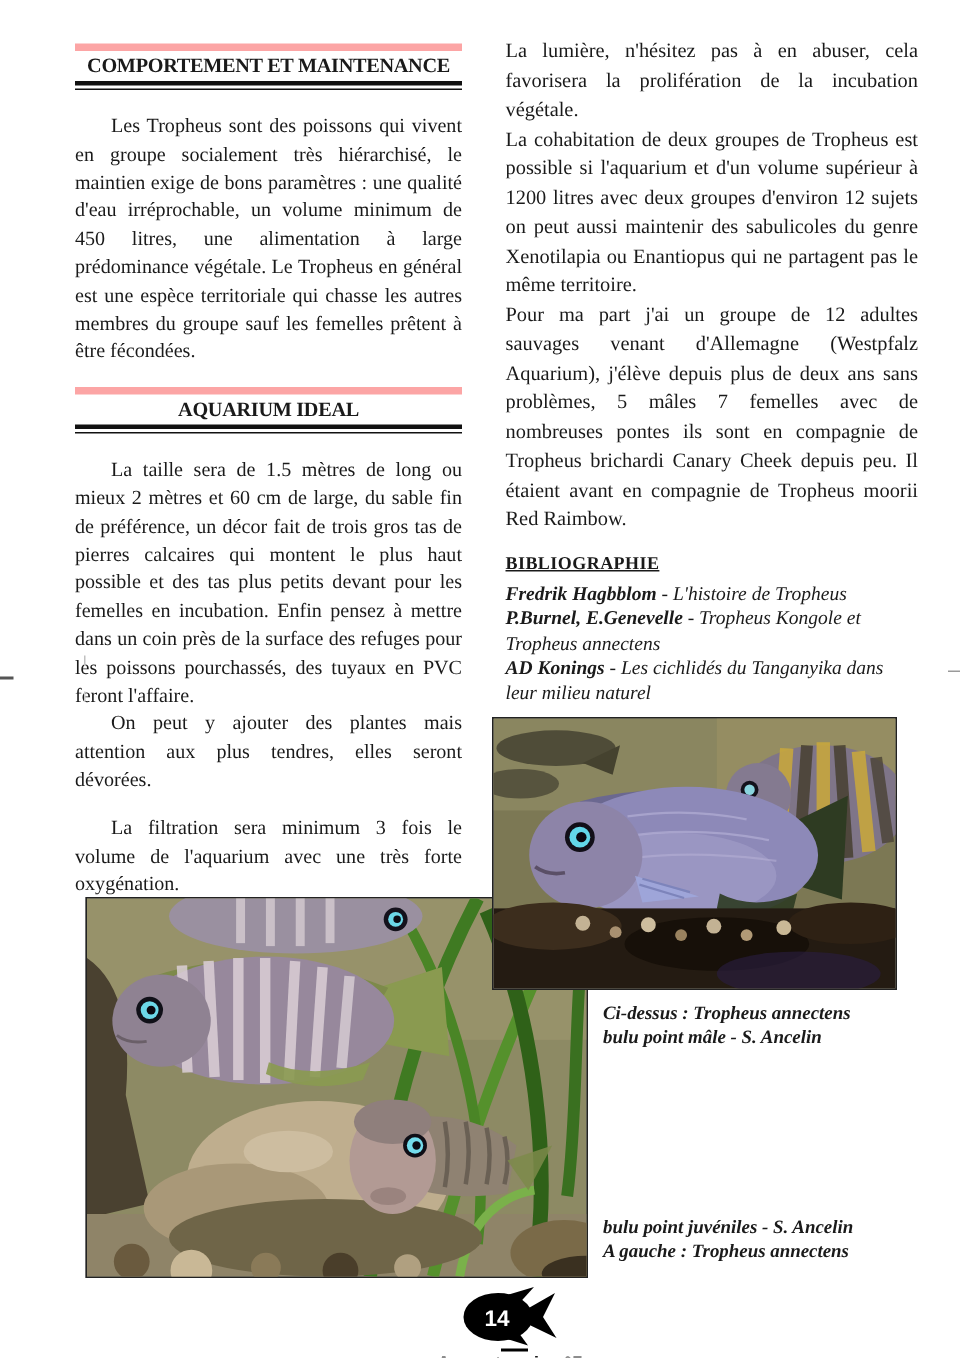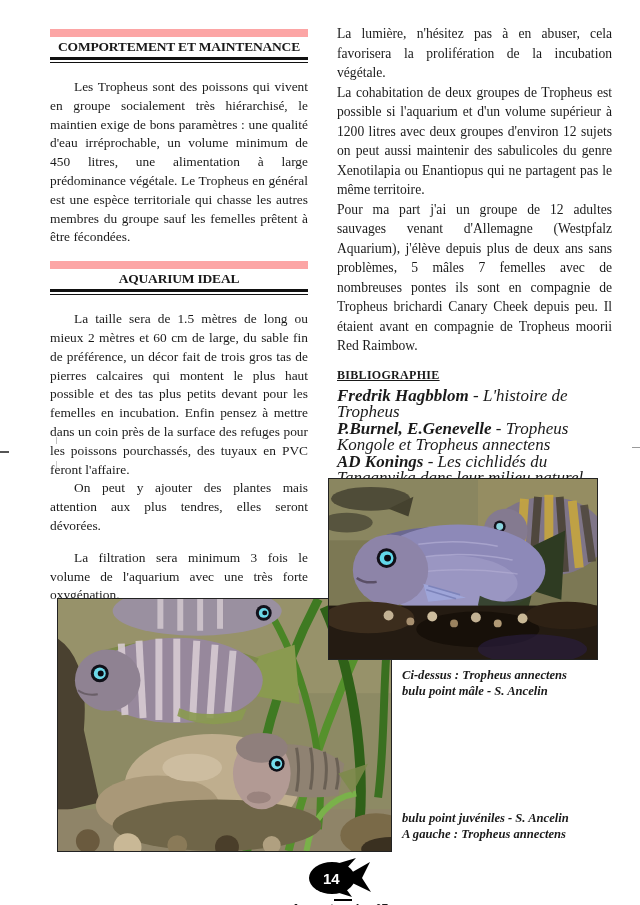--- a/index.html
+++ b/index.html
@@ -9,32 +9,32 @@
   }
   
   .col{position:absolute;}
   .col-left{left:50px;top:29px;width:258px;}
   .col-right{left:337px;top:24px;width:275px;}
   .body-p{margin:0;text-align:justify;font-size:13.4px;line-height:18.8px;}
   .col-right .body-p{line-height:19.5px;font-size:13.6px;}
   .indent{text-indent:24px;}
   .gap-top{margin-top:13px;}
   
-  .sec-head{border-top:8px solid #fca5a5;margin-top:14px;font-family:Liberation Serif, serif;}
+  .sec-head{border-top:5px solid #fca5a5;margin-top:14px;font-family:Liberation Serif, serif;}
   .sec-head.first{margin-top:0;}
   .sec-title{
     text-align:center;font-weight:bold;font-size:13.5px;letter-spacing:-0.2px;
     padding:2px 0 2px;border-bottom:3px solid #111;
   }
   .sec-head::after{content:"";display:block;border-bottom:1.5px solid #111;margin-top:2px;}
   .sec-head{margin-bottom:15px;}
   
   .bib{margin-top:12px;}
   .bib-title{font-weight:bold;font-size:12px;text-decoration:underline;letter-spacing:.3px;margin:0 0 5px;}
-  .bib-entry{font-style:italic;font-size:17px;line-height:16.5px;text-align:left;}
+  .bib-entry{font-style:italic;font-size:13px;line-height:16.5px;text-align:left;}
   .bib-entry .author{font-weight:bold;}
   
   .photo{position:absolute;border:1px solid #222;box-sizing:border-box;background:#777;}
   .photo-top{left:328px;top:478px;width:270px;height:182px;z-index:3;}
   .photo-bottom{left:57px;top:598px;width:335px;height:254px;z-index:2;}
   .photo svg{display:block;width:100%;height:100%;}
   
   .caption{position:absolute;font-style:italic;font-weight:bold;font-size:12.6px;line-height:15.5px;z-index:4;}
   .caption-top{left:402px;top:668px;width:210px;}
   .caption-bottom{left:402px;top:811px;width:215px;}

